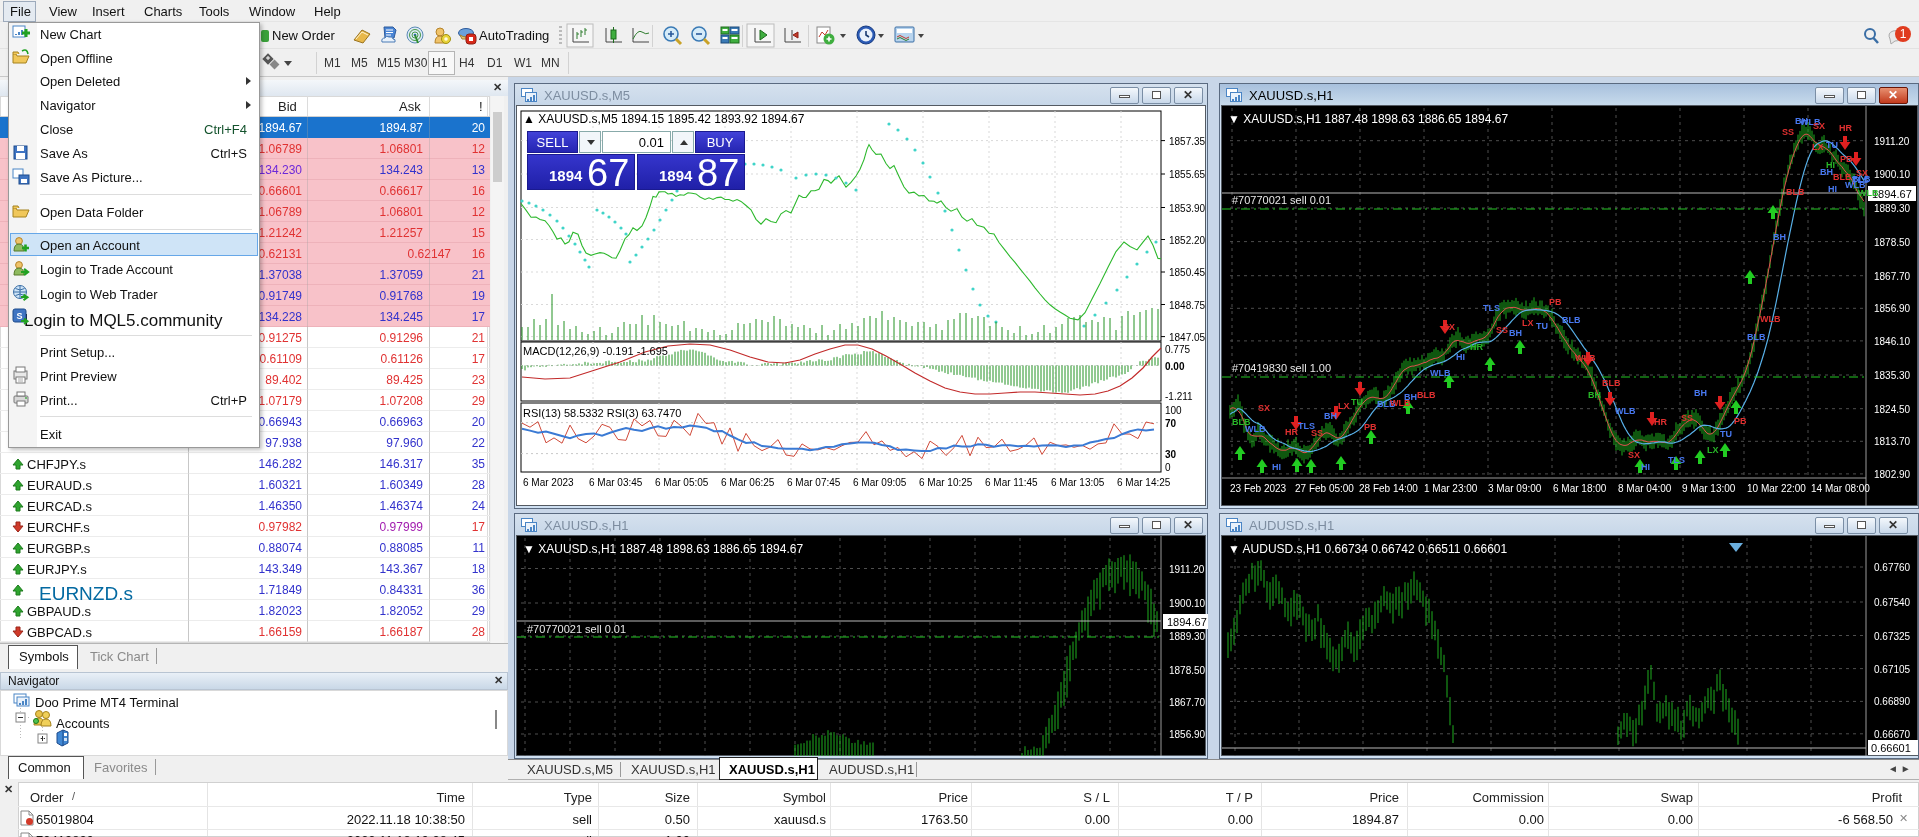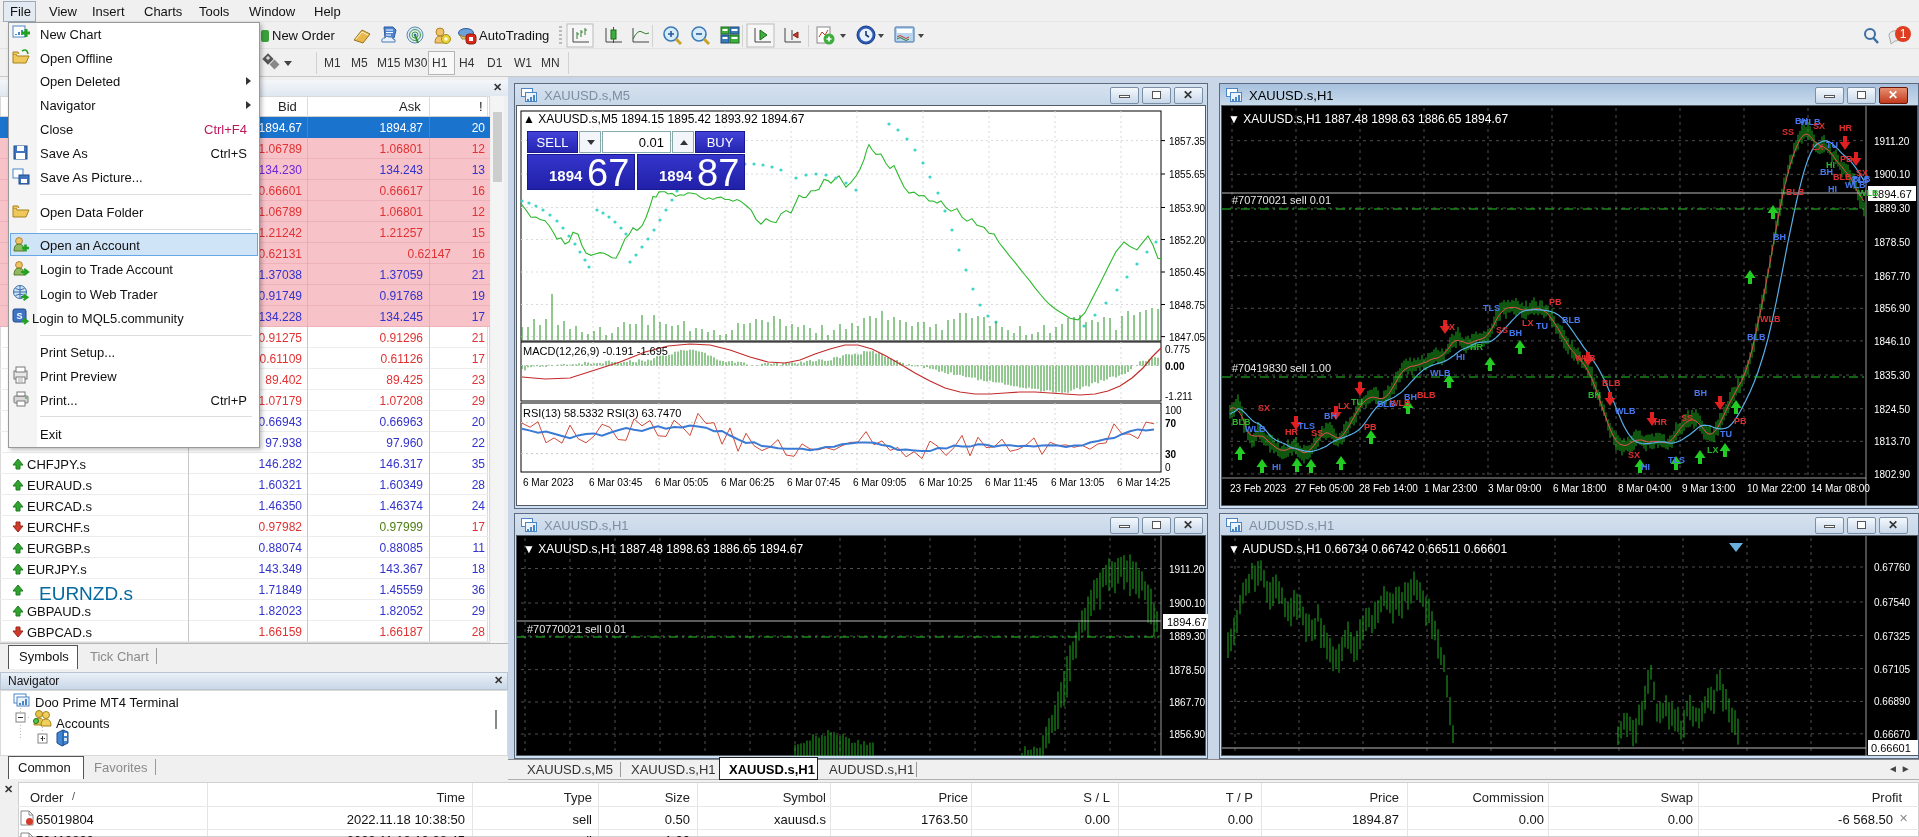--- a/index.html
+++ b/index.html
@@ -249,21 +249,21 @@
 <div class="ab tt" style="left:27px;top:499px;font-size:13px;color:#111">EURCAD.s</div>
 <div class="ab tt" style="right:1617px;top:499px;font-size:12px;color:#3232cc">1.46350</div>
 <div class="ab tt" style="right:1496px;top:499px;font-size:12px;color:#3232cc">1.46374</div>
 <div class="ab tt" style="right:1434px;top:499px;font-size:12px;color:#3232cc">24</div>
 <div class="ab" style="left:0;top:516px;width:490px;height:21px;border-bottom:1px solid #ececec"></div>
 <svg class="ab" style="left:12px;top:521px" width="12" height="12">
     <path d="M6 11 L1 5 L4 5 L4 1 L8 1 L8 5 L11 5 Z" fill="#d03a2a" stroke="#9a2418"></path>
   </svg>
 <div class="ab tt" style="left:27px;top:520px;font-size:13px;color:#111">EURCHF.s</div>
 <div class="ab tt" style="right:1617px;top:520px;font-size:12px;color:#e03232">0.97982</div>
-<div class="ab tt" style="right:1496px;top:520px;font-size:12px;color:#4d7c0f">0.97999</div>
+<div class="ab tt" style="right:1496px;top:520px;font-size:12px;color:#a21caf">0.97999</div>
 <div class="ab tt" style="right:1434px;top:520px;font-size:12px;color:#e03232">17</div>
 <div class="ab" style="left:0;top:537px;width:490px;height:21px;border-bottom:1px solid #ececec"></div>
 <svg class="ab" style="left:12px;top:542px" width="12" height="12">
     <path d="M6 1 L11 7 L8 7 L8 11 L4 11 L4 7 L1 7 Z" fill="#2fa52f" stroke="#1d7a1d"></path>
   </svg>
 <div class="ab tt" style="left:27px;top:541px;font-size:13px;color:#111">EURGBP.s</div>
 <div class="ab tt" style="right:1617px;top:541px;font-size:12px;color:#3232cc">0.88074</div>
 <div class="ab tt" style="right:1496px;top:541px;font-size:12px;color:#3232cc">0.88085</div>
 <div class="ab tt" style="right:1434px;top:541px;font-size:12px;color:#3232cc">11</div>
 <div class="ab" style="left:0;top:558px;width:490px;height:21px;border-bottom:1px solid #ececec"></div>
@@ -273,21 +273,21 @@
 <div class="ab tt" style="left:27px;top:562px;font-size:13px;color:#111">EURJPY.s</div>
 <div class="ab tt" style="right:1617px;top:562px;font-size:12px;color:#3232cc">143.349</div>
 <div class="ab tt" style="right:1496px;top:562px;font-size:12px;color:#3232cc">143.367</div>
 <div class="ab tt" style="right:1434px;top:562px;font-size:12px;color:#3232cc">18</div>
 <div class="ab" style="left:0;top:579px;width:490px;height:21px;border-bottom:1px solid #ececec"></div>
 <svg class="ab" style="left:12px;top:584px" width="12" height="12">
     <path d="M6 1 L11 7 L8 7 L8 11 L4 11 L4 7 L1 7 Z" fill="#2fa52f" stroke="#1d7a1d"></path>
   </svg>
 <div class="ab tt" style="left:39px;top:583px;font-size:19px;color:#0369a1">EURNZD.s</div>
 <div class="ab tt" style="right:1617px;top:583px;font-size:12px;color:#3232cc">1.71849</div>
-<div class="ab tt" style="right:1496px;top:583px;font-size:12px;color:#3232cc">1.45559</div>
+<div class="ab tt" style="right:1496px;top:583px;font-size:12px;color:#3232cc">0.84331</div>
 <div class="ab tt" style="right:1434px;top:583px;font-size:12px;color:#3232cc">36</div>
 <div class="ab" style="left:0;top:600px;width:490px;height:21px;border-bottom:1px solid #ececec"></div>
 <svg class="ab" style="left:12px;top:605px" width="12" height="12">
     <path d="M6 1 L11 7 L8 7 L8 11 L4 11 L4 7 L1 7 Z" fill="#2fa52f" stroke="#1d7a1d"></path>
   </svg>
 <div class="ab tt" style="left:27px;top:604px;font-size:13px;color:#111">GBPAUD.s</div>
 <div class="ab tt" style="right:1617px;top:604px;font-size:12px;color:#3232cc">1.82023</div>
 <div class="ab tt" style="right:1496px;top:604px;font-size:12px;color:#3232cc">1.82052</div>
 <div class="ab tt" style="right:1434px;top:604px;font-size:12px;color:#3232cc">29</div>
 <div class="ab" style="left:0;top:621px;width:490px;height:21px;border-bottom:1px solid #ececec"></div>
@@ -873,21 +873,21 @@
 <svg class="ab" style="left:12px;top:48px" width="18" height="18">
     <path d="M1 6 L1 15 L14 15 L17 8 L5 8 L4 6 Z" fill="#f0c75a" stroke="#a5821e"></path>
     <path d="M1 6 L1 4 L6 4 L7 6" fill="#f0c75a" stroke="#a5821e"></path>
     <path d="M10 3 q5 -3 6 3" fill="none" stroke="#21a121" stroke-width="1.6"></path>
   </svg>
 <div class="ab tt" style="left:40px;top:74px;font-size:13px;color:#111">Open Deleted</div>
 <div class="ab" style="left:246px;top:77px;width:0;height:0;border-top:4px solid transparent;border-bottom:4px solid transparent;border-left:5px solid #333"></div>
 <div class="ab tt" style="left:40px;top:98px;font-size:13px;color:#111">Navigator</div>
 <div class="ab" style="left:246px;top:101px;width:0;height:0;border-top:4px solid transparent;border-bottom:4px solid transparent;border-left:5px solid #333"></div>
 <div class="ab tt" style="left:40px;top:122px;font-size:13px;color:#111">Close</div>
-<div class="ab tt" style="right:1672px;top:122px;font-size:13px;color:#be185d">Ctrl+F4</div>
+<div class="ab tt" style="right:1672px;top:122px;font-size:13px;color:#14532d">Ctrl+F4</div>
 <div class="ab tt" style="left:40px;top:146px;font-size:13px;color:#111">Save As</div>
 <div class="ab tt" style="right:1672px;top:146px;font-size:13px;color:#111">Ctrl+S</div>
 <svg class="ab" style="left:12px;top:144px" width="18" height="18">
     <rect x="2" y="2" width="13" height="13" fill="#3f74c2" stroke="#1d4a8b"></rect>
     <rect x="5" y="2" width="7" height="5" fill="#fff"></rect>
     <rect x="4" y="9" width="9" height="6" fill="#fff"></rect>
   </svg>
 <div class="ab tt" style="left:40px;top:170px;font-size:13px;color:#111">Save As Picture...</div>
 <svg class="ab" style="left:12px;top:168px" width="18" height="18">
     <rect x="1" y="1" width="10" height="9" fill="#fff" stroke="#4a85c5"></rect>
@@ -910,21 +910,21 @@
     <circle cx="7" cy="5" r="3.4" fill="#f0c36a" stroke="#b5832a"></circle>
     <path d="M2 15 Q2 8 7 8 Q12 8 12 15 Z" fill="#8fba5f" stroke="#567a2a"></path>
     <path d="M9 12 h6 M12 9 l4 3 l-4 3" fill="none" stroke="#21a121" stroke-width="2.2"></path>
   </svg>
 <div class="ab tt" style="left:40px;top:287px;font-size:13px;color:#111">Login to Web Trader</div>
 <svg class="ab" style="left:12px;top:284px" width="18" height="18">
     <circle cx="8" cy="8" r="6.5" fill="#cfe4f7" stroke="#3a6ea5"></circle>
     <path d="M2 8 h12 M8 1.5 v13 M3.5 4.5 q4.5 3 9 0 M3.5 11.5 q4.5 -3 9 0" fill="none" stroke="#3a6ea5"></path>
     <path d="M9 13 h5 M11.5 10.5 l4 2.8 l-4 2.8" fill="none" stroke="#21a121" stroke-width="2"></path>
   </svg>
-<div class="ab tt" style="left:32px;top:311px;font-size:13px;color:#111">Login to MQL5.community</div>
+<div class="ab tt" style="left:24px;top:311px;font-size:17px;color:#111">Login to MQL5.community</div>
 <svg class="ab" style="left:12px;top:308px" width="18" height="18">
     <rect x="1" y="1" width="13" height="13" rx="2" fill="#3f74c2" stroke="#1d4a8b"></rect>
     <text x="7.5" y="11" font-size="9" fill="#fff" text-anchor="middle" font-family="Liberation Sans" font-weight="bold">S</text>
     <path d="M9 13 h6 M12 10.5 l3.5 2.7 l-3.5 2.7" fill="none" stroke="#21a121" stroke-width="2"></path>
   </svg>
 <div class="ab tt" style="left:40px;top:345px;font-size:13px;color:#111">Print Setup...</div>
 <div class="ab tt" style="left:40px;top:369px;font-size:13px;color:#111">Print Preview</div>
 <svg class="ab" style="left:12px;top:366px" width="18" height="18">
     <rect x="2" y="5" width="13" height="8" fill="#e8e8e8" stroke="#777"></rect>
     <rect x="4" y="1" width="9" height="5" fill="#fff" stroke="#777"></rect>

